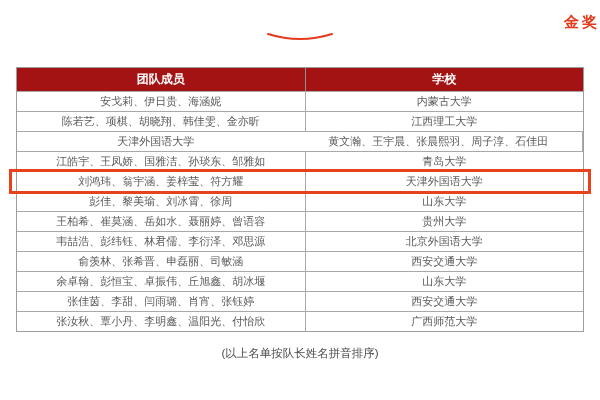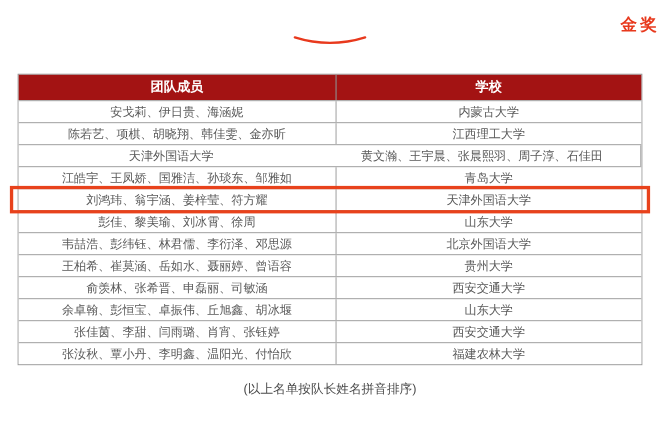--- a/index.html
+++ b/index.html
@@ -108,41 +108,41 @@
         </div>
         <div class="trow highlighted">
           <div class="td members">刘鸿玮、翁宇涵、姜梓莹、符方耀</div>
           <div class="td school">天津外国语大学</div>
         </div>
         <div class="trow">
           <div class="td members">彭佳、黎美瑜、刘冰霄、徐周</div>
           <div class="td school">山东大学</div>
         </div>
         <div class="trow">
+          <div class="td members">王柏希、崔莫涵、岳如水、聂丽婷、曾语容</div>
+          <div class="td school">贵州大学</div>
+        </div>
+        <div class="trow">
           <div class="td members">韦喆浩、彭纬钰、林君儒、李衍泽、邓思源</div>
           <div class="td school">北京外国语大学</div>
-        </div>
-        <div class="trow">
-          <div class="td members">王柏希、崔莫涵、岳如水、聂丽婷、曾语容</div>
-          <div class="td school">贵州大学</div>
         </div>
         <div class="trow">
           <div class="td members">俞羡林、张希晋、申磊丽、司敏涵</div>
           <div class="td school">西安交通大学</div>
         </div>
         <div class="trow">
           <div class="td members">余卓翰、彭恒宝、卓振伟、丘旭鑫、胡冰堰</div>
           <div class="td school">山东大学</div>
         </div>
         <div class="trow">
           <div class="td members">张佳茵、李甜、闫雨璐、肖宵、张钰婷</div>
           <div class="td school">西安交通大学</div>
         </div>
         <div class="trow">
           <div class="td members">张汝秋、覃小丹、李明鑫、温阳光、付怡欣</div>
-          <div class="td school">福建农林大学</div>
+          <div class="td school">广西师范大学</div>
         </div>
       </div>
   </div>
 
   <div class="footer-note">(以上名单按队长姓名拼音排序)</div>
 
 </div>
 
 </body></html>

